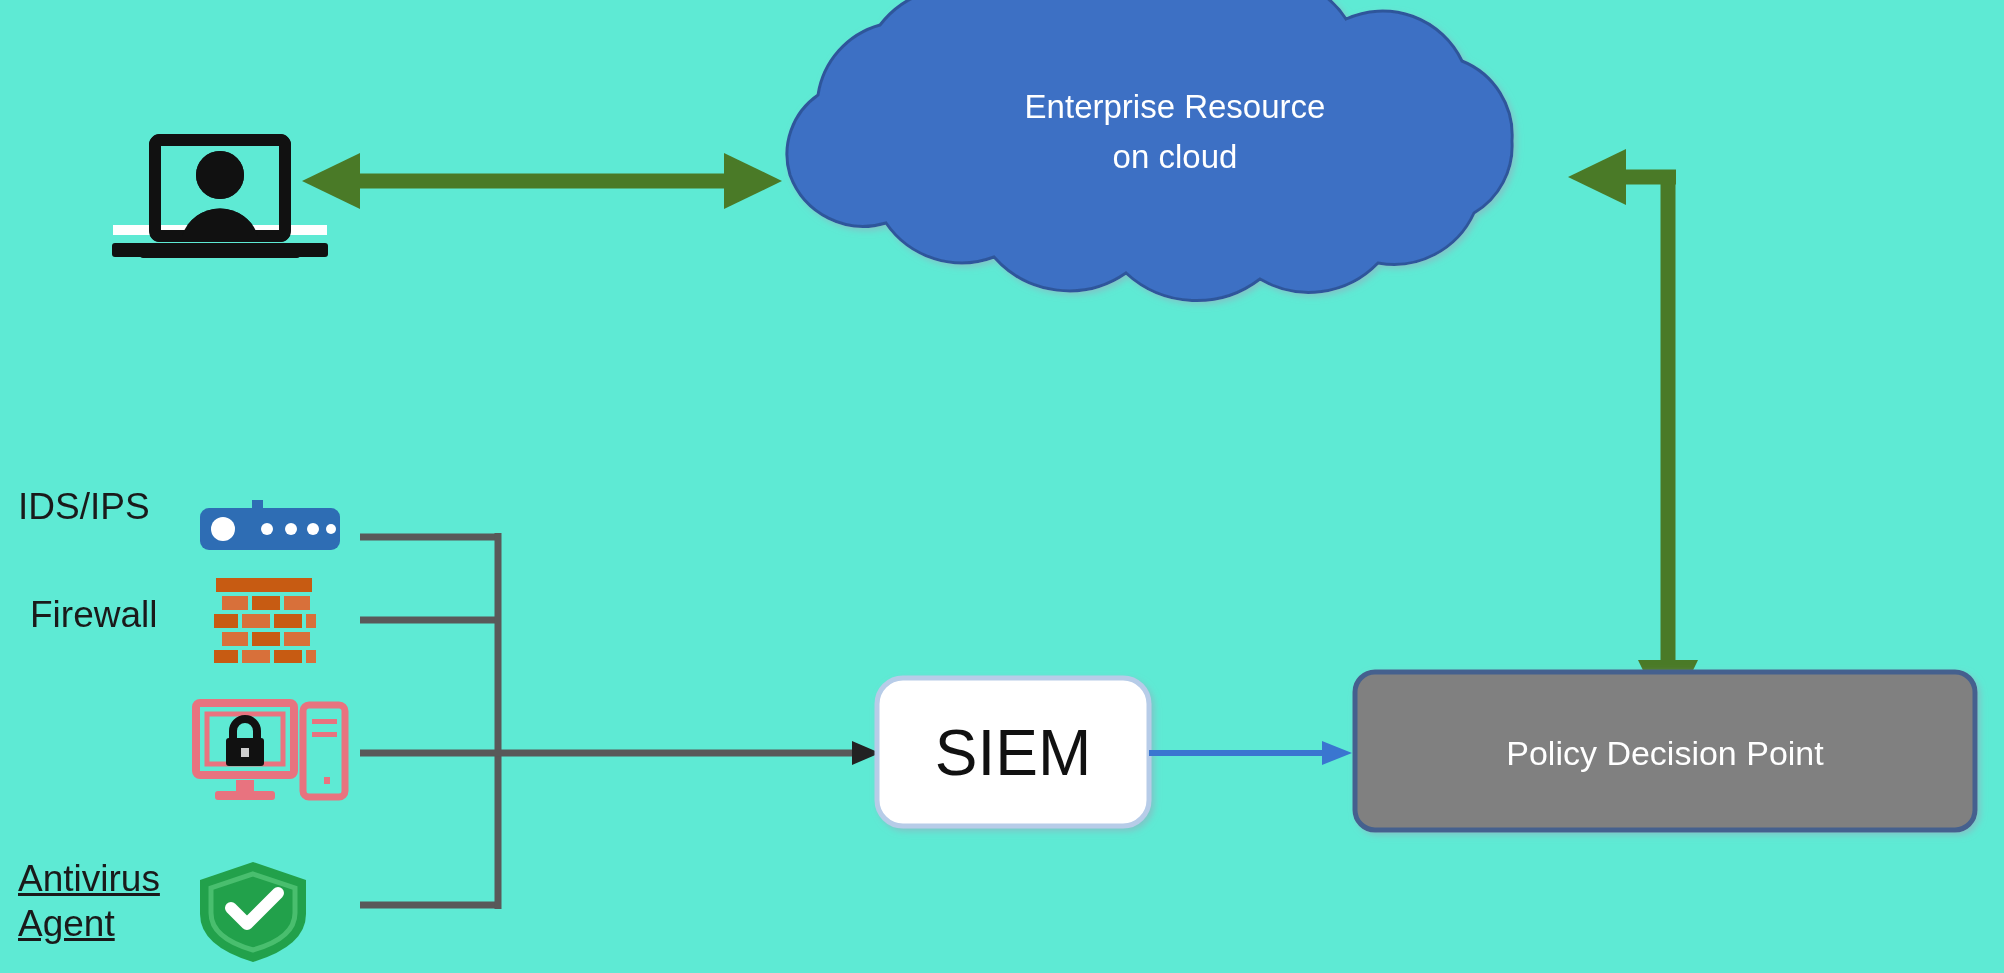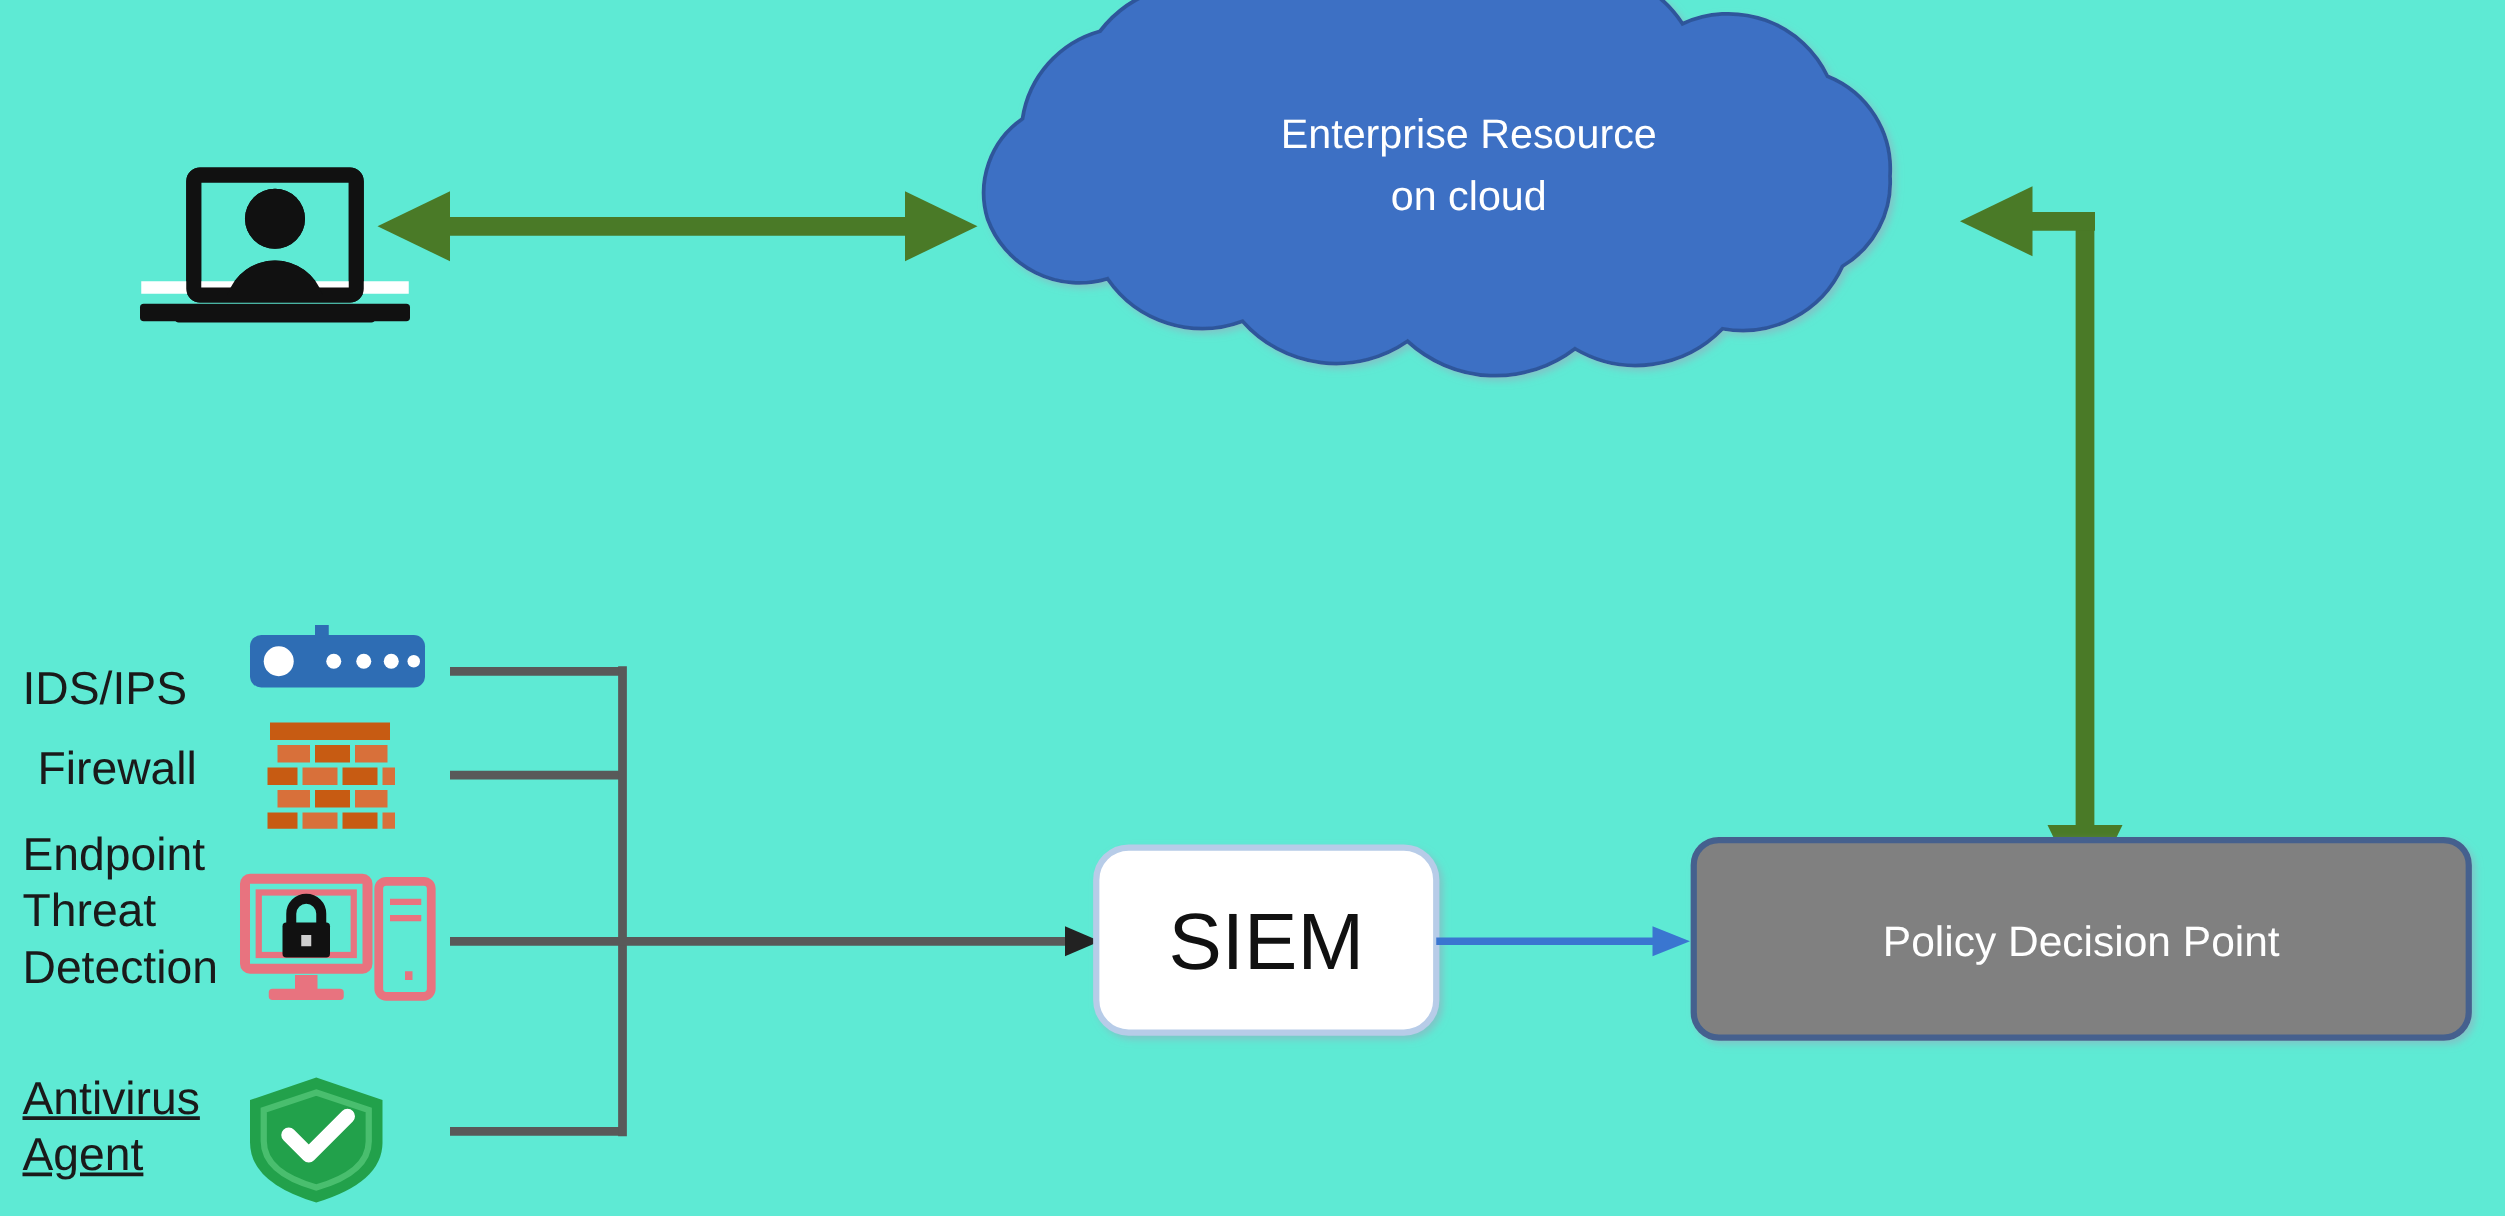--- a/index.html
+++ b/index.html
@@ -136,24 +136,21 @@
       <rect x="324" y="777" width="6" height="7" fill="#E8737F"></rect>
     </g>
 
     <g>
       <path d="M 253 862 L 306 880 L 306 914 Q 306 946 253 962 Q 200 946 200 914 L 200 880 Z" fill="#22A14B"></path>
       <path d="M 253 874 L 295 888 L 295 913 Q 295 938 253 950 Q 211 938 211 913 L 211 888 Z" fill="none" stroke="#49BE6E" stroke-width="5"></path>
       <path d="M 231 908 L 247 924 L 278 893" fill="none" stroke="#ffffff" stroke-width="12" stroke-linecap="round" stroke-linejoin="round"></path>
     </g>
   </svg>
 
-  <div class="lbl" style="left:18px; top:528px;">IDS/IPS</div>
+  <div class="lbl" style="left:18px; top:484px;">IDS/IPS</div>
 
   <div class="lbl" style="left:30px; top:592px;">Firewall</div>
 
-  <div class="lbl" style="left:18px; top:661px;">Endpoint
-Threat
-Detection</div>
 
   <div class="lbl" style="left:18px; top:856px;text-decoration:underline;">Antivirus
 Agent</div>
 
 </div>
 
 </body></html>

